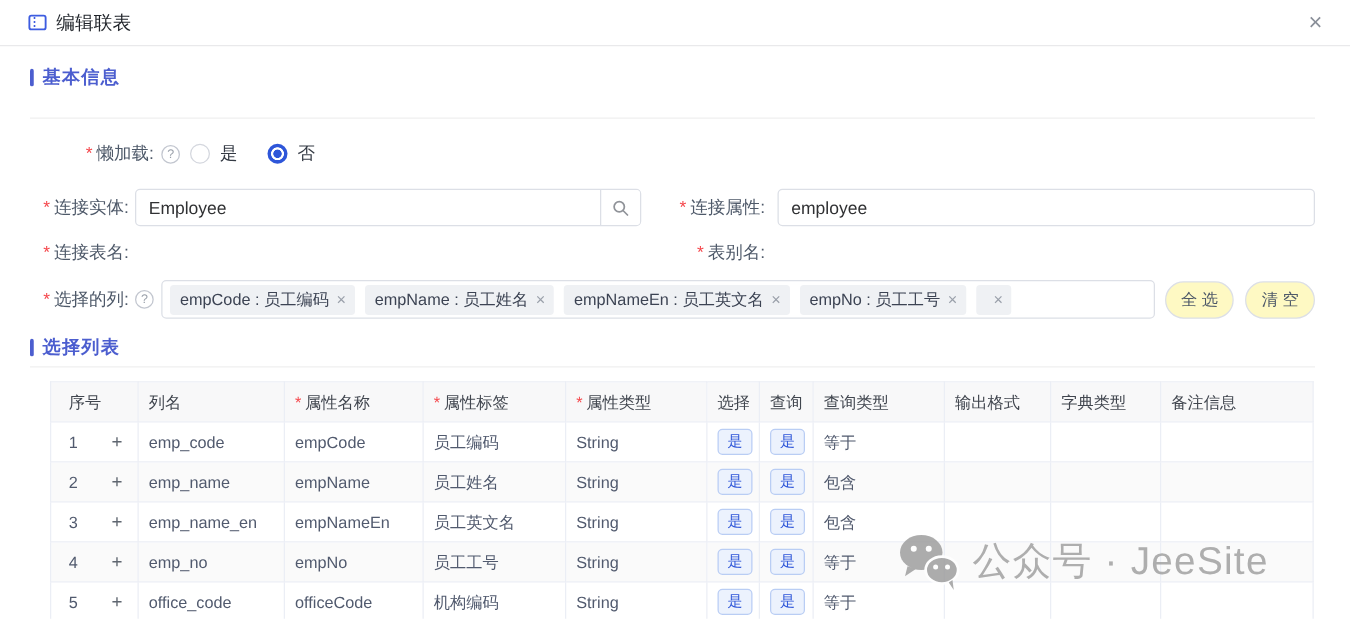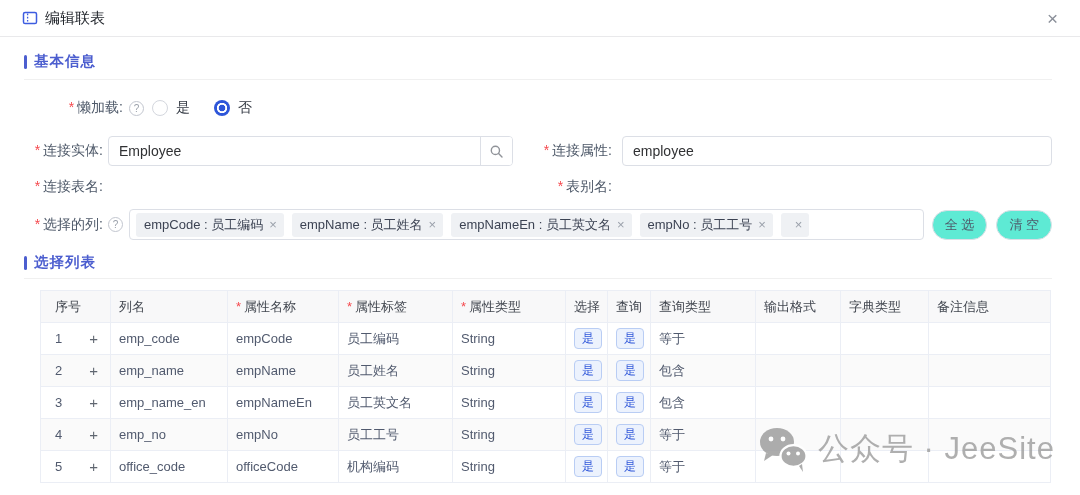--- a/index.html
+++ b/index.html
@@ -13,21 +13,21 @@
     font-family:"Liberation Sans","DejaVu Sans",sans-serif; font-size:14px; color:var(--text);}
   .wrap{position:relative;width:1080px;height:495px;}
 
   
   .dlg-header{height:37px;display:flex;align-items:center;padding:0 22px;border-bottom:1px solid #e9e9eb;gap:32px;}
   .dlg-title{display:flex;align-items:center;gap:7px;font-size:15px;font-weight:500;color:#1f2329;}
   .dlg-close{margin-left:auto;font-size:19px;color:#8a8f99;line-height:1;cursor:pointer;}
 
   .content{padding:0 28px 0 24px;}
 
-  .section-head{display:flex;align-items:center;margin-top:15px;padding-bottom:8px;border-bottom:1px solid #f0f0f0;}
+  .section-head{display:flex;align-items:center;margin-top:15px;padding-bottom:23px;border-bottom:1px solid #f0f0f0;}
   .section-head .bar{width:3px;height:14px;border-radius:2px;background:var(--section);margin-right:7px;}
   .section-head .txt{font-size:14.5px;font-weight:600;color:var(--section);letter-spacing:1px;}
 
   .form-row{display:flex;align-items:center;}
   .row-radios{margin-top:17px;height:22px;}
   .row-f1{margin-top:17px;}
   .row-f2{margin-top:12px;}
   .row-tags{margin-top:13px;}
 
   .fgroup-left{display:flex;align-items:center;width:489px;flex-shrink:0;}
@@ -57,39 +57,39 @@
   .select{padding:0 10px;background:#f5f7fa;justify-content:space-between;}
   .chev{color:#c0c4cc;display:flex;}
 
   
   .row-tags .help{margin-left:5px;}
   .tagbox{flex:1;margin-left:6px;height:31px;border:1px solid var(--border);border-radius:4px;
     display:flex;align-items:center;padding:0 6px;gap:8px;overflow:hidden;white-space:nowrap;}
   .tag{background:#eff1f4;border-radius:3px;height:24px;line-height:24px;padding:0 7px 0 8px;
     font-size:13px;color:#3c4353;display:inline-flex;align-items:center;flex-shrink:0;}
   .tag .x{color:#9aa0aa;margin-left:6px;font-size:13px;cursor:pointer;}
-  .pill{height:30px;border:1px solid var(--border);border-radius:15px;background:#5eead4;color:#4e5969;
+  .pill{height:30px;border:1px solid var(--border);border-radius:15px;background:#fef9c3;color:#4e5969;
     font-size:13px;padding:0 12px;margin-left:8px;display:flex;align-items:center;cursor:pointer;flex-shrink:0;white-space:nowrap;}
 
   
   table.grid{border-collapse:collapse;table-layout:fixed;width:1010px;margin:11px 0 0 16px;}
   .grid th,.grid td{border:1px solid var(--grid);height:32px;padding:0 8px;font-size:13px;
     overflow:hidden;white-space:nowrap;text-align:left;}
   .grid th{background:#f8f8f9;color:#41464f;font-weight:500;}
   .grid td{color:#515a6e;background:#fff;}
   .grid tbody tr:nth-child(even) td{background:#fafafa;}
   .c-center{text-align:right;}
   .first-cell{padding:0 12px 0 14px !important;}
   .no-flex{display:flex;align-items:center;justify-content:space-between;}
   .handle{color:#5f6670;font-size:15px;cursor:move;}
   .yes-badge{display:inline-block;min-width:14px;padding:1px 7px;border-radius:4px;background:var(--badge-bg);
     border:1px solid var(--badge-border);color:var(--primary);font-size:12px;line-height:17px;cursor:pointer;}
 
   
-  .watermark{position:absolute;left:758px;top:426px;display:flex;align-items:center;gap:10px;
+  .watermark{position:absolute;left:718px;top:426px;display:flex;align-items:center;gap:10px;
     z-index:5;opacity:.82;pointer-events:none;}
   .watermark .wm-text{font-size:31px;color:#9e9e9e;letter-spacing:1px;}
 </style>
 </head>
 <body>
 
 <div class="wrap">
 
   <div class="dlg-header">
     <div class="dlg-title">

